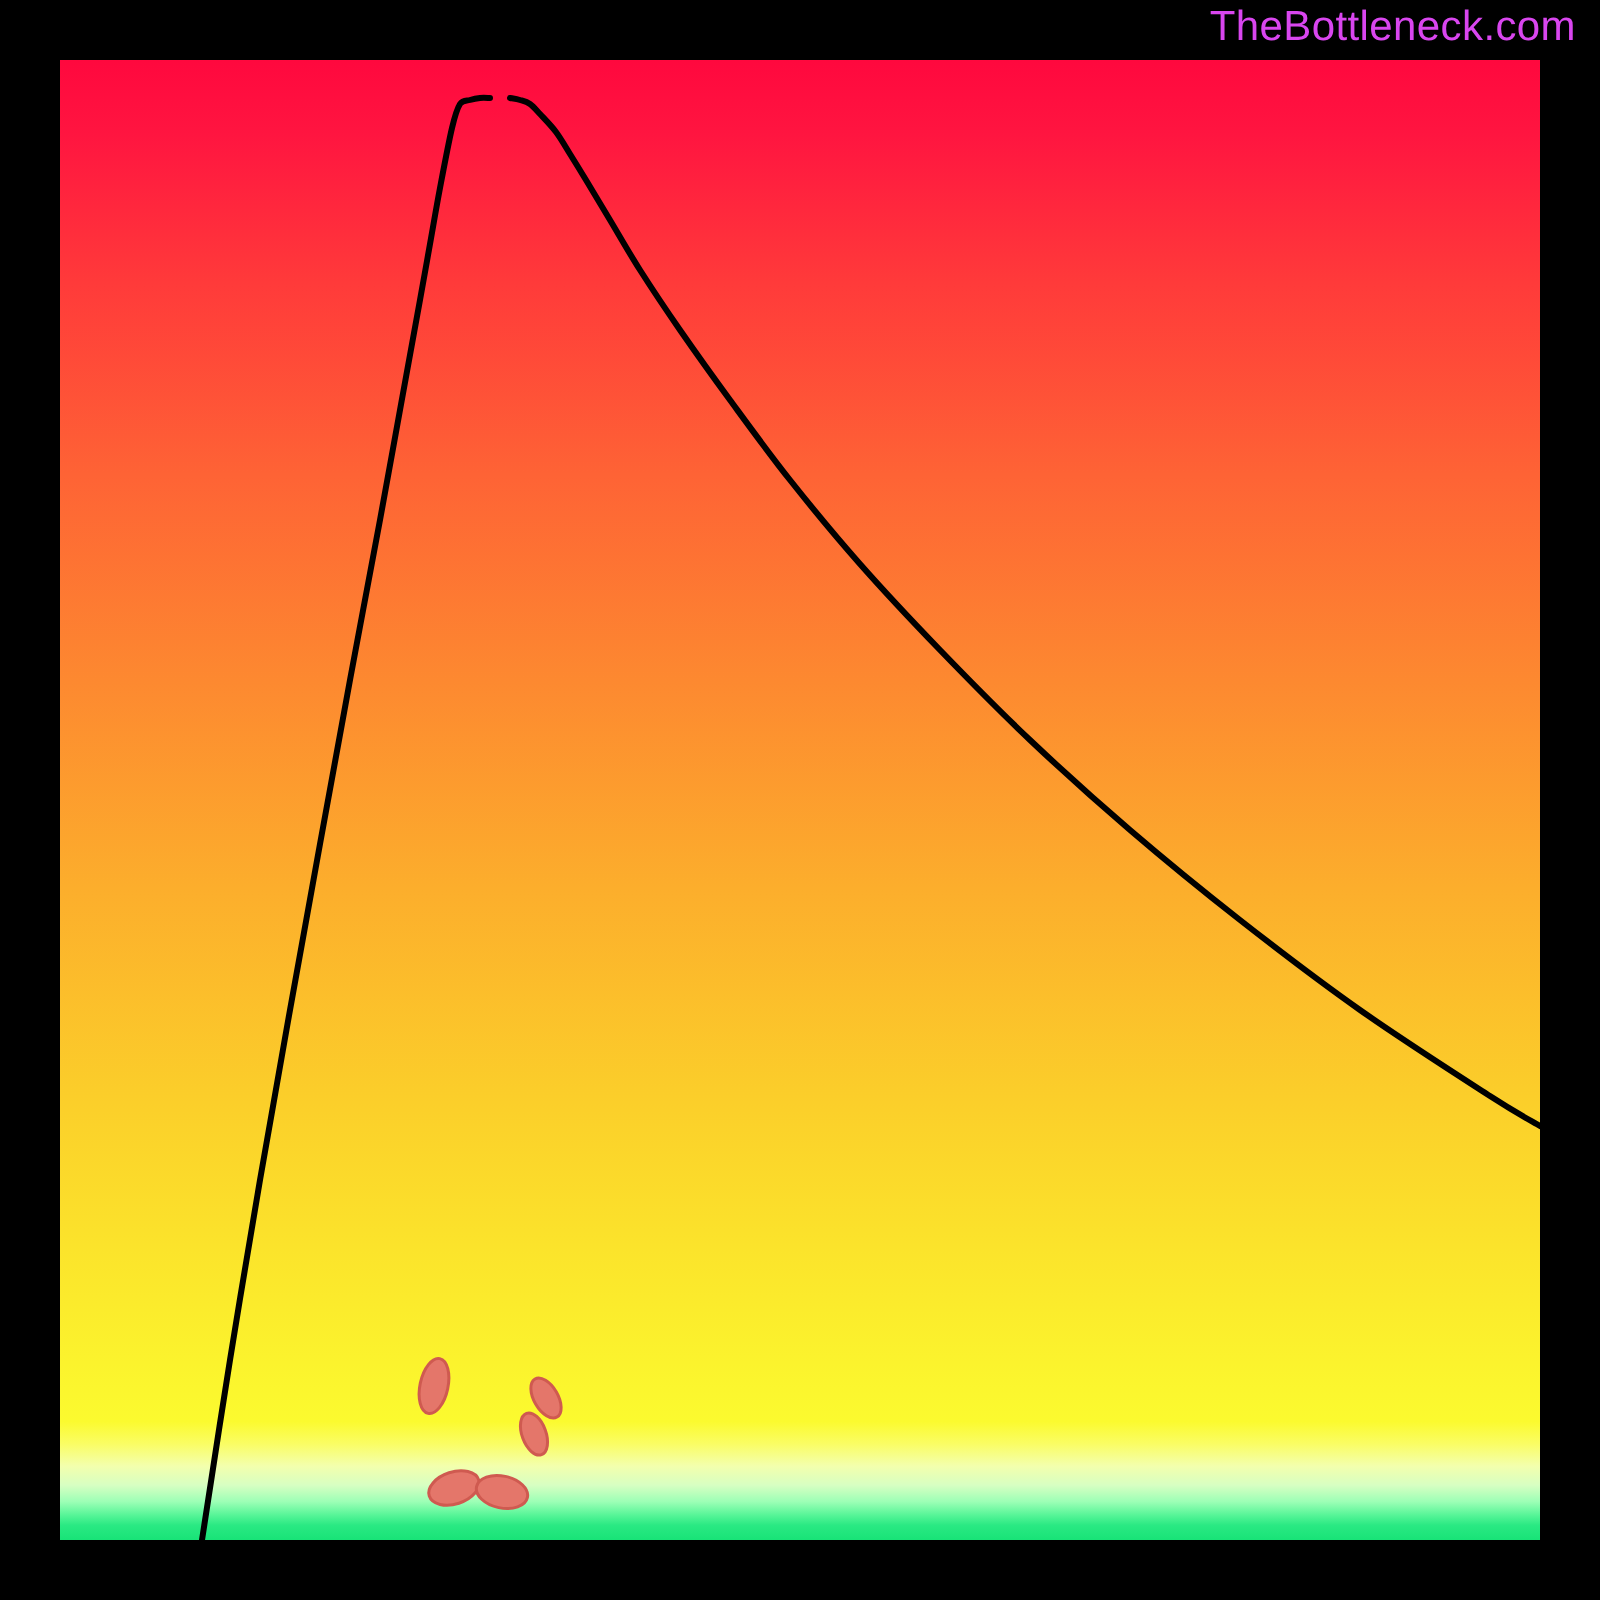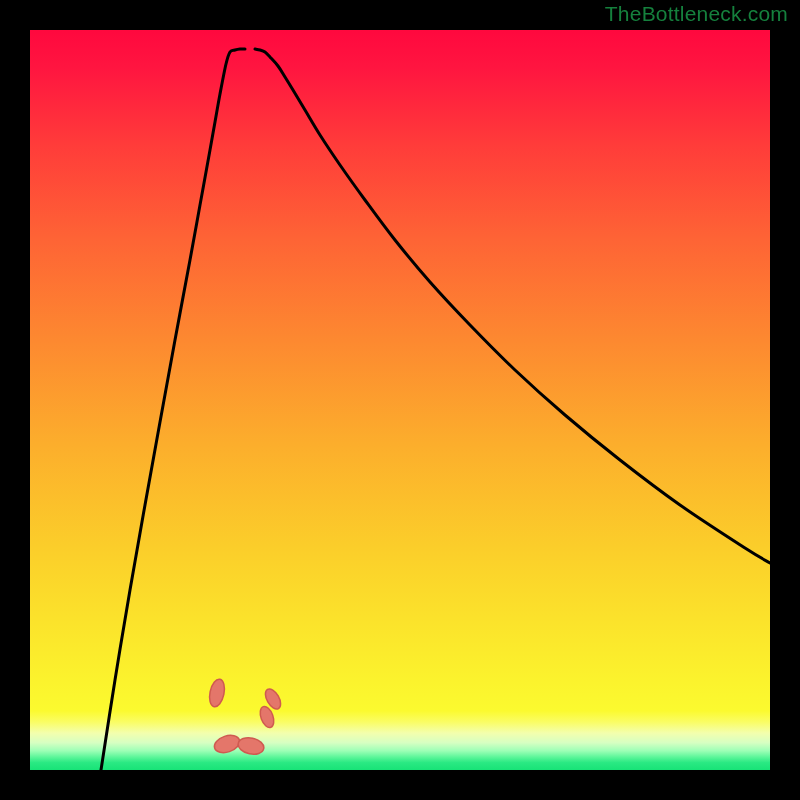--- a/index.html
+++ b/index.html
@@ -13,21 +13,21 @@
   .outer {
     width: 800px;
     height: 800px;
     background: #000000;
     position: relative;
   }
   .watermark {
     position: absolute;
     top: 2px;
     right: 12px;
-    color: #15803d;
+    color: #d946ef;
     font-family: Arial, Helvetica, sans-serif;
     font-size: 21px;
     letter-spacing: 0.2px;
     z-index: 10;
   }
   .plot-area {
     position: absolute;
     left: 30px;
     top: 30px;
     width: 740px;

